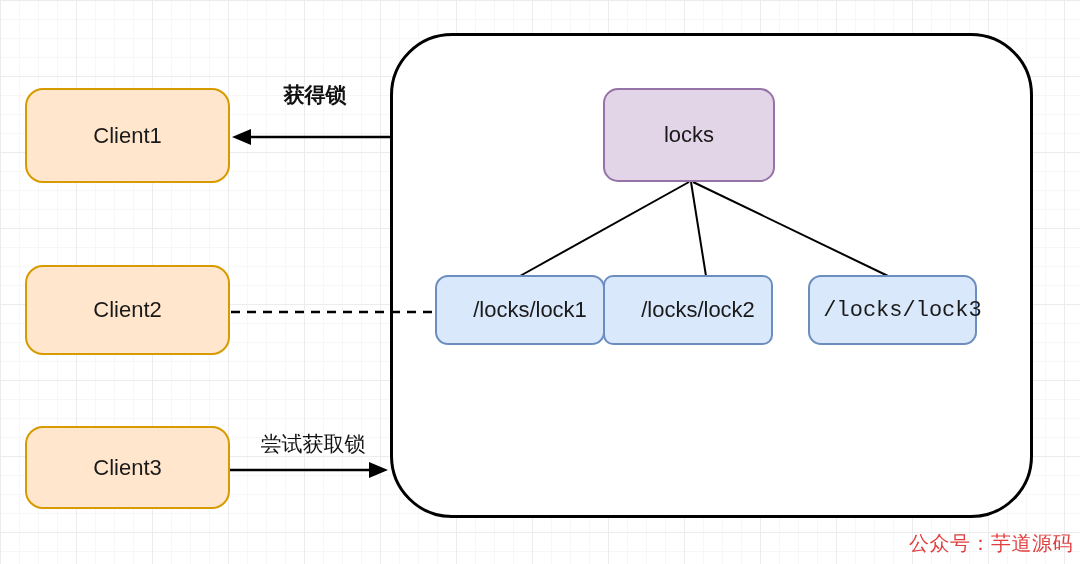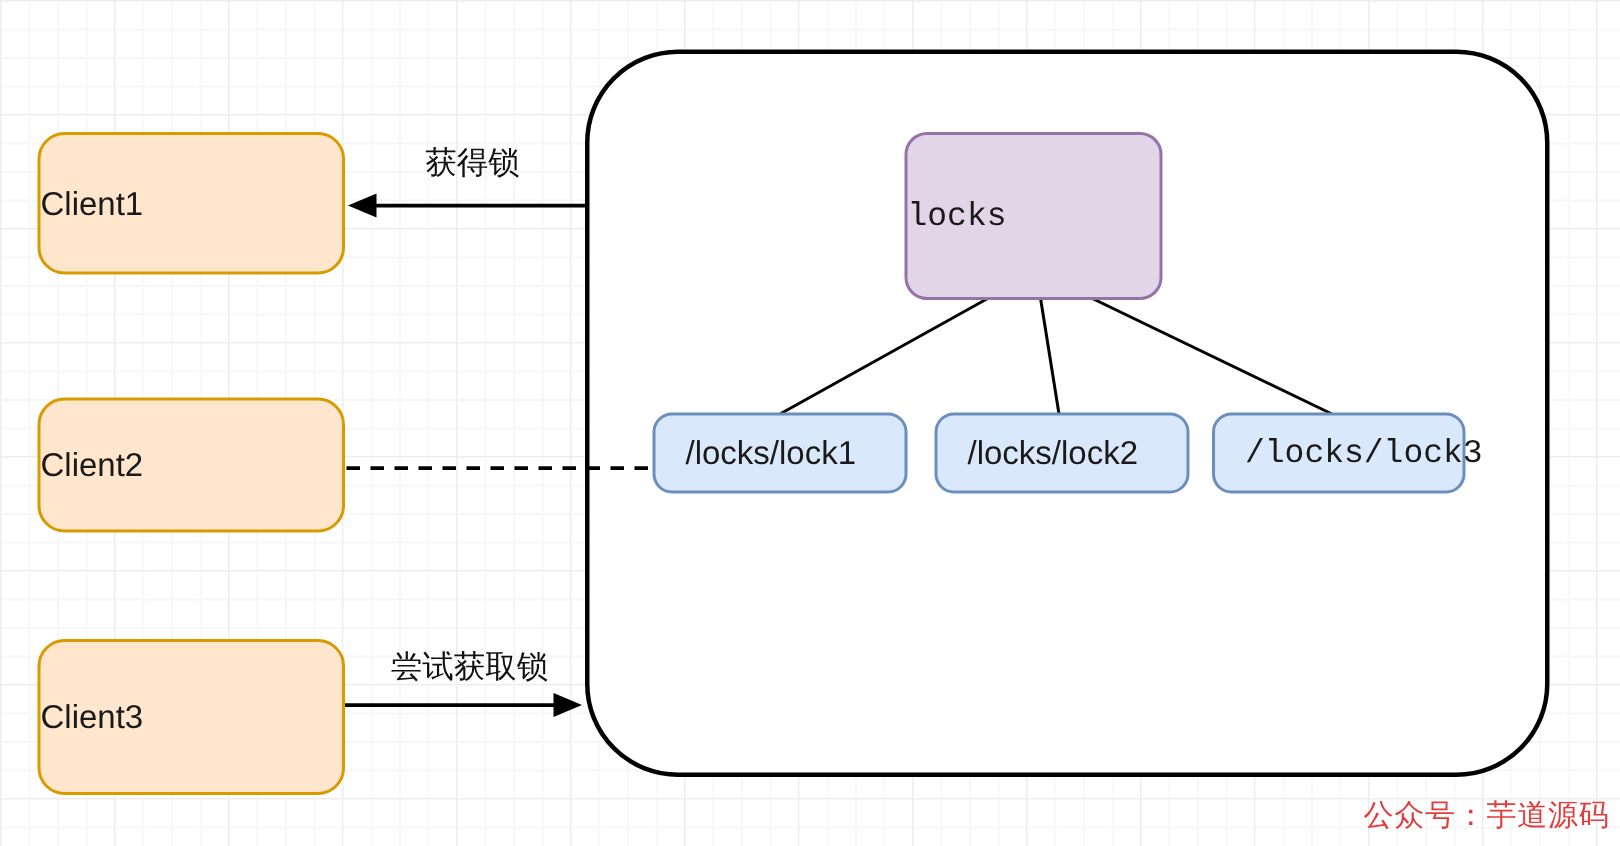--- a/index.html
+++ b/index.html
@@ -39,68 +39,67 @@
     top: 0;
     width: 1080px;
     height: 564px;
     z-index: 2;
     pointer-events: none;
   }
   .node {
     position: absolute;
     display: flex;
     align-items: center;
-    justify-content: flex-start;
+    justify-content: center;
     box-sizing: border-box;
     color: #1a1a1a;
     z-index: 3;
   }
   .client-node {
     width: 205px;
     border: 2.5px solid #d79b00;
     background: #ffe6cc;
     border-radius: 18px;
     font-size: 22px;
   }
   #client1 { left: 25px; top: 88px;  height: 95px; }
   #client2 { left: 25px; top: 265px; height: 90px; }
-  #client3 { left: 25px; top: 426px; height: 104px; }
+  #client3 { left: 25px; top: 426px; height: 83px; }
   .root-node {
     left: 603px;
     top: 88px;
     width: 172px;
-    height: 112px;
+    height: 94px;
     border: 2px solid #9673a6;
     background: #e1d5e7;
     border-radius: 15px;
     font-size: 22px;
-    font-family: Liberation Mono, monospace;
   }
   .lock-node {
     top: 275px;
     width: 170px;
-    height: 54px;
+    height: 70px;
     border: 2px solid #6c8ebf;
     background: #dae8fc;
     border-radius: 13px;
     font-size: 22px;
     padding-left: 20px;
   }
   #lock1 { left: 435px; }
-  #lock2 { left: 623px; }
+  #lock2 { left: 603px; border-radius: 10px; }
   #lock3 { left: 808px; width: 169px; font-family: Liberation Mono, monospace; }
   .edge-label {
     position: absolute;
     transform: translate(-50%, -50%);
     font-size: 21px;
     color: #111111;
     white-space: nowrap;
     z-index: 4;
   }
-  #label-acquire  { left: 315px; top: 108px; }
+  #label-acquire  { left: 315px; top: 95px; font-weight: bold; }
   #label-watcher  { left: 311px; top: 288px; font-size: 20px; }
   #label-try      { left: 313px; top: 444px; }
   .watermark {
     position: absolute;
     right: 7px;
     top: 530px;
     font-family: "Liberation Serif", "DejaVu Serif", serif;
     font-size: 20px;
     letter-spacing: 0.5px;
     color: #e03e3e;

